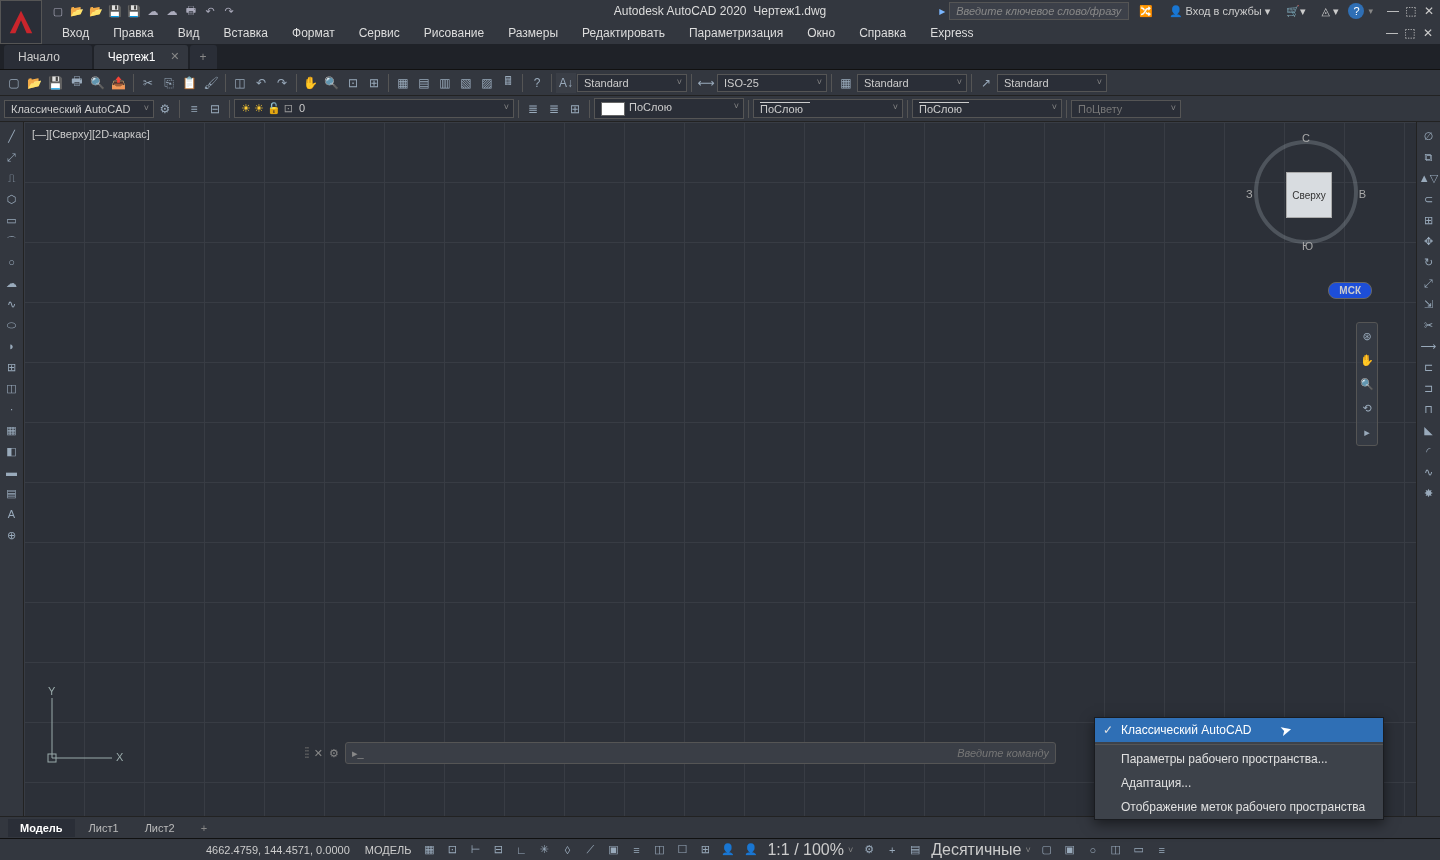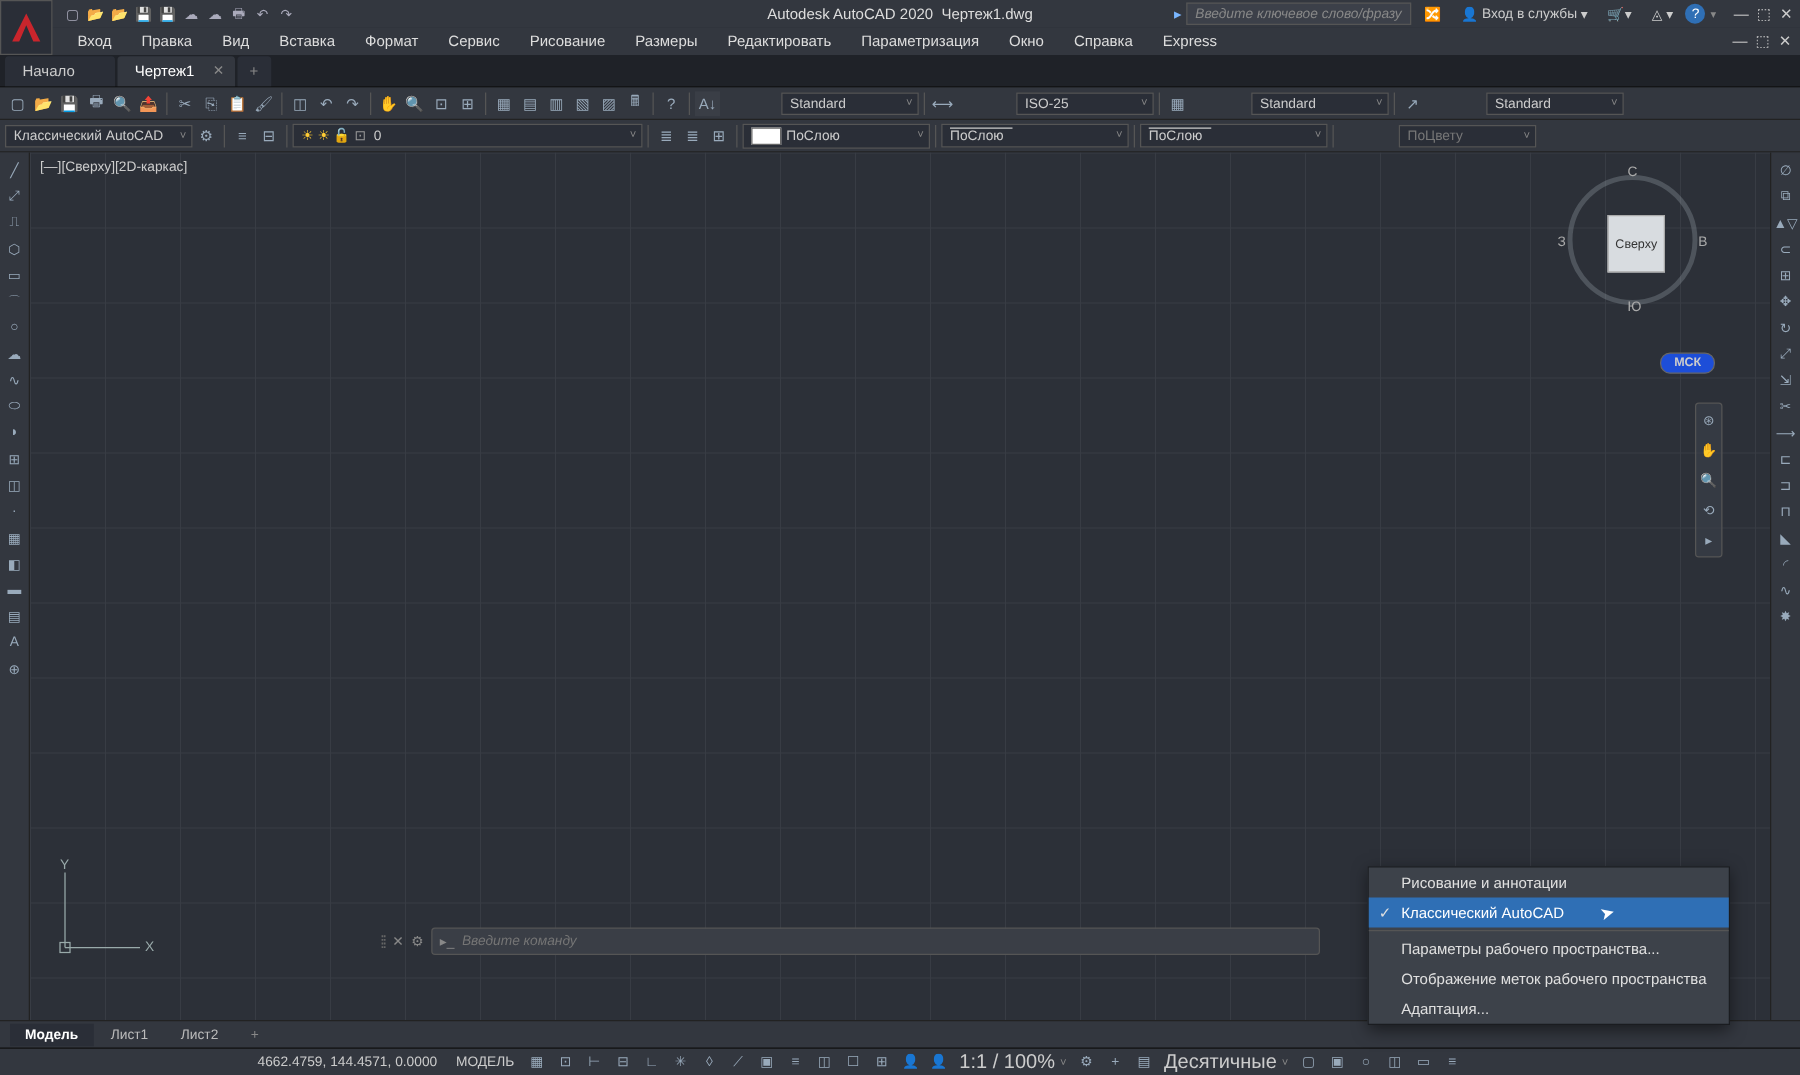--- a/index.html
+++ b/index.html
@@ -33,21 +33,21 @@
 .doctab .x { position:absolute; right:8px; top:5px; color:#888; font-size:11px;}
 .doctab.add { padding:5px 10px; color:#888;}
 
 
 .tb-row { height:26px; background:#33373f; border-bottom:1px solid #222; display:flex; align-items:center; padding:0 4px; gap:1px; }
 .tb-ico { width:20px; height:20px; display:flex; align-items:center; justify-content:center; color:#9ab; font-size:12px; }
 .tb-sep { width:1px; height:18px; background:#555; margin:0 3px;}
 .tb-drop { background:#2a2e37; border:1px solid #555; padding:2px 18px 2px 6px; color:#ccc; font-size:11px; position:relative; min-width:80px;}
 .tb-drop::after { content:"˅"; position:absolute; right:4px; top:2px; font-size:9px; color:#888;}
 .tb-drop.wide { min-width:150px;}
-.tb-drop.med { min-width:110px;margin-left:48px;}
+.tb-drop.med { min-width:110px;}
 .sw { width:24px; height:14px; border:1px solid #666; display:inline-block; vertical-align:middle; margin-right:4px; background:#fff;}
 .linepick { display:flex;align-items:center; }
 .linepick .ln { width:50px; border-top:1px solid #ccc; margin-right:6px;}
 
 
 .main { position:absolute; top:122px; bottom:44px; left:0; right:0; display:flex; }
 .ltools { width:24px; background:#33373f; display:flex; flex-direction:column; align-items:center; padding-top:4px; gap:1px; border-right:1px solid #222;}
 .ltools .t { width:20px; height:20px; display:flex; align-items:center; justify-content:center; color:#9ab; font-size:11px;}
 .rtools { width:24px; background:#33373f; display:flex; flex-direction:column; align-items:center; padding-top:4px; gap:1px; border-left:1px solid #222;}
 .rtools .t { width:20px; height:20px; display:flex; align-items:center; justify-content:center; color:#9ab; font-size:11px;}
@@ -91,21 +91,21 @@
 .ctxmenu .ci.checked::before { content:"✓"; position:absolute; left:8px; color:#e0e0e0;}
 .ctxmenu .sep { height:1px; background:#555; margin:2px 0;}
 .cursor-arrow { position:absolute; right:148px; bottom:122px; color:#fff; font-size:14px; z-index:101; transform:rotate(-15deg);}
 
 
 .cmdfloat { position:absolute; bottom:52px; left:280px; right:360px; display:flex; align-items:center; gap:6px;}
 .cmdfloat .handle { color:#666; font-size:14px; letter-spacing:-2px;}
 .cmdfloat .x { color:#888; font-size:11px;}
 .cmdfloat .box { flex:1; background:#3a3e46; border:1px solid #555; border-radius:3px; height:22px; display:flex; align-items:center; padding:0 6px; gap:6px;}
 .cmdfloat .prompt { color:#888; font-size:11px;}
-.cmdfloat input { flex:1; background:transparent; border:none; color:#888; font-style:italic; font-size:11px; outline:none;}
+.cmdfloat input { flex:1; background:transparent; border:none; color:#888; font-style:italic; font-size:11px; outline:none;text-align:right;}
 </style>
 </head>
 <body>
 
 <div class="logo">
 <svg viewBox="0 0 32 32">
       <path d="M4 28 L16 4 L28 28 L22 28 L16 14 L10 28 Z" fill="#c9252c"></path>
     </svg>
 </div>
 
@@ -358,20 +358,19 @@
   <span class="s-drop">Десятичные</span>
   <span class="s-ico">▢</span>
   <span class="s-ico">▣</span>
   <span class="s-ico">○</span>
   <span class="s-ico">◫</span>
   <span class="s-ico">▭</span>
   <span class="s-ico">≡</span>
 </div>
 
 <div class="ctxmenu">
-  <div class="ci">Рисование и аннотации</div>
   <div class="ci checked hl">Классический AutoCAD</div>
   <div class="sep"></div>
   <div class="ci">Параметры рабочего пространства...</div>
+  <div class="ci">Адаптация...</div>
   <div class="ci">Отображение меток рабочего пространства</div>
-  <div class="ci">Адаптация...</div>
 </div>
 <div class="cursor-arrow">➤</div>
 
 </body></html>

